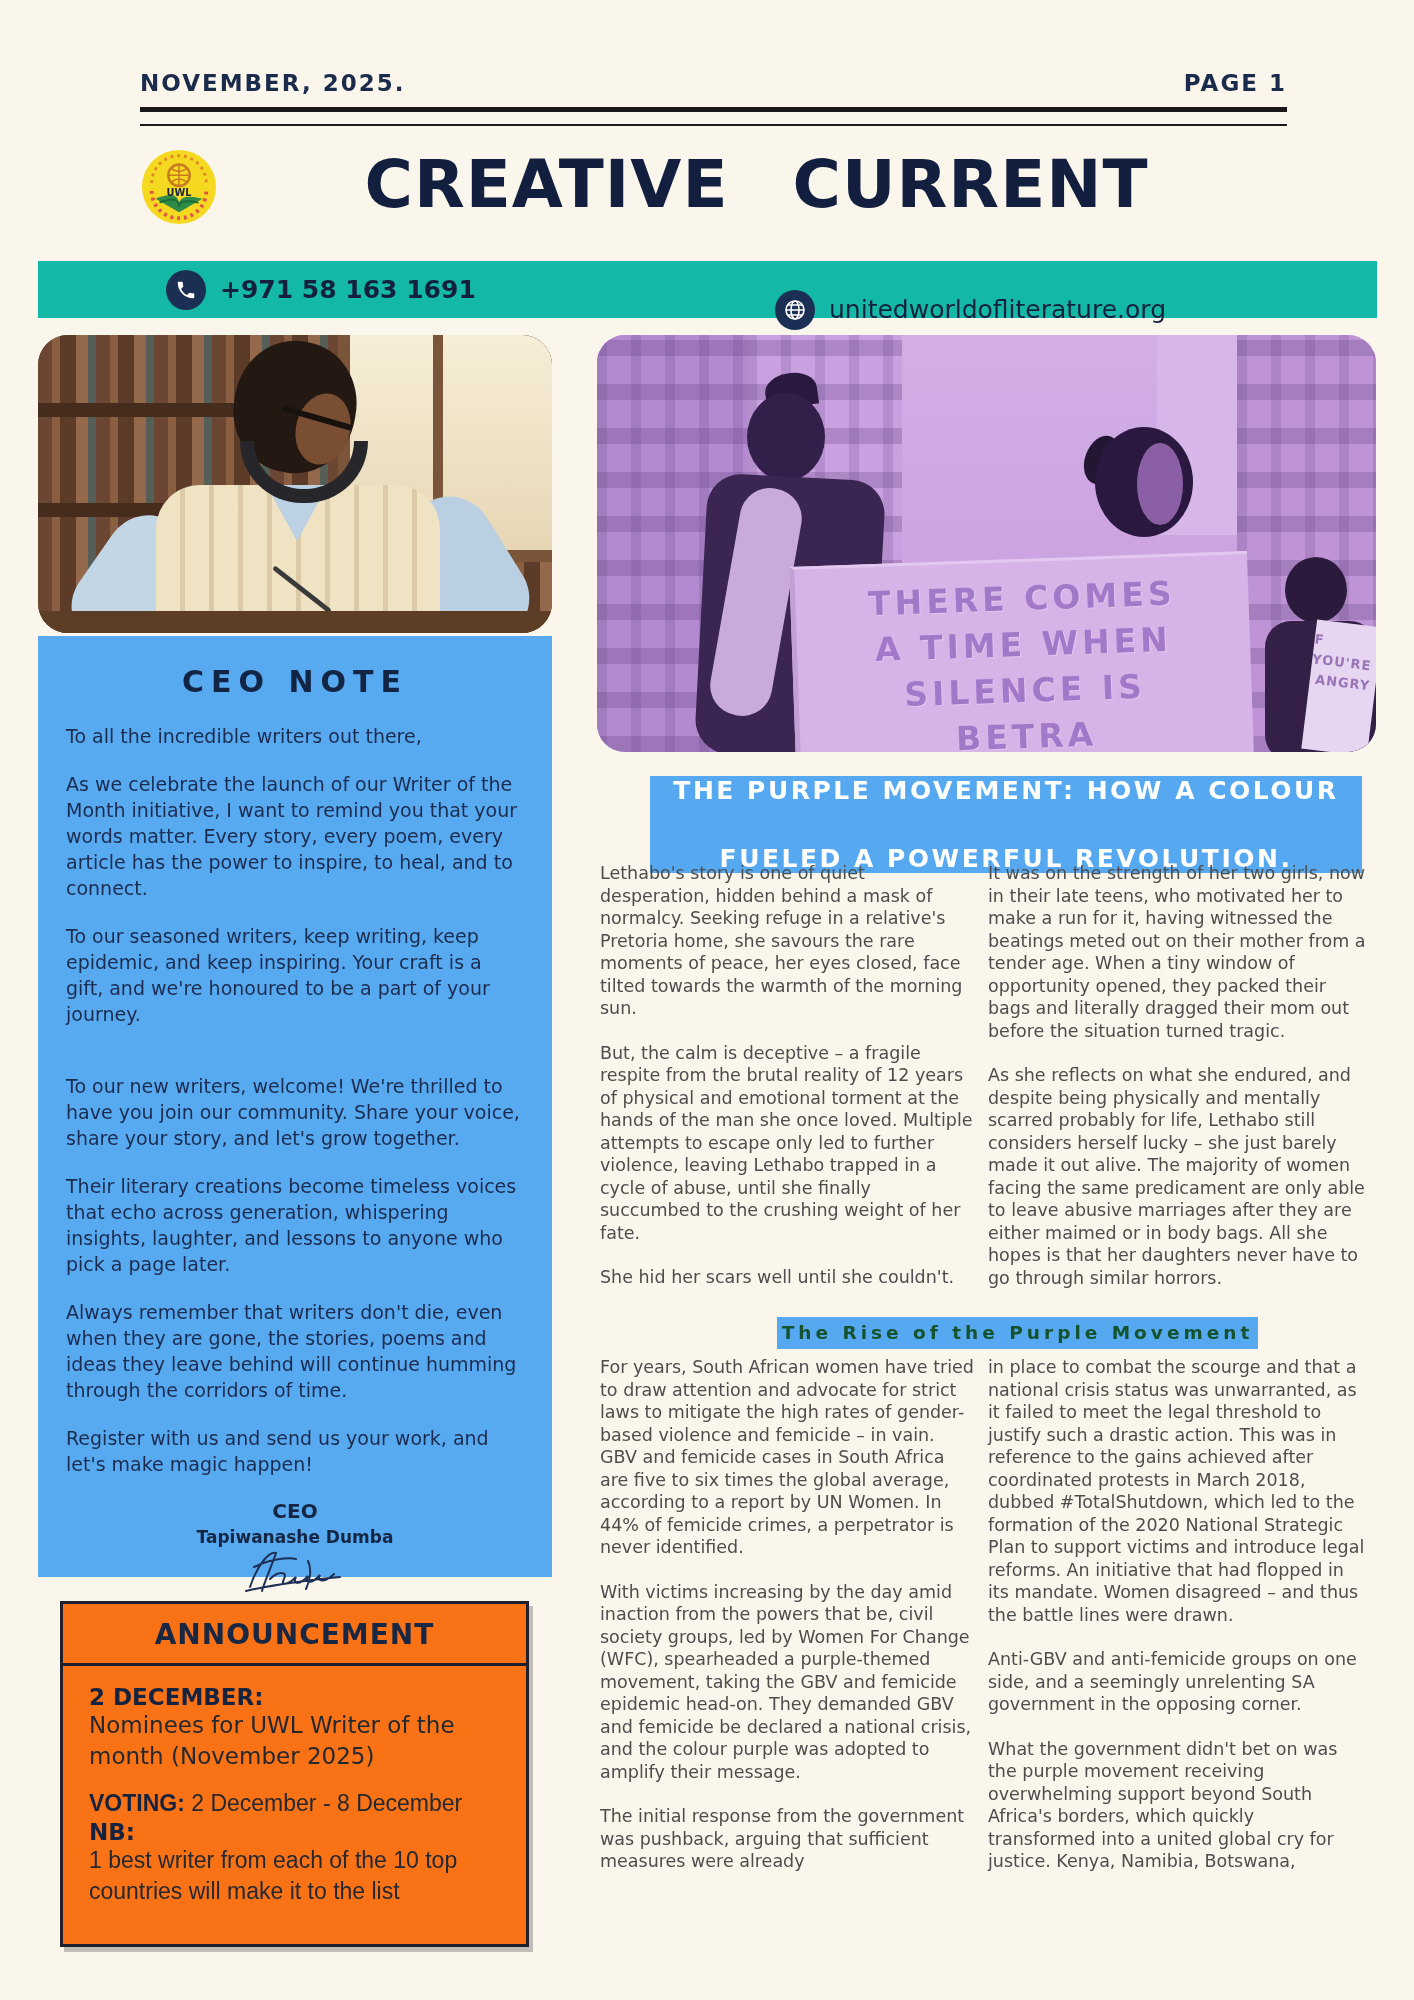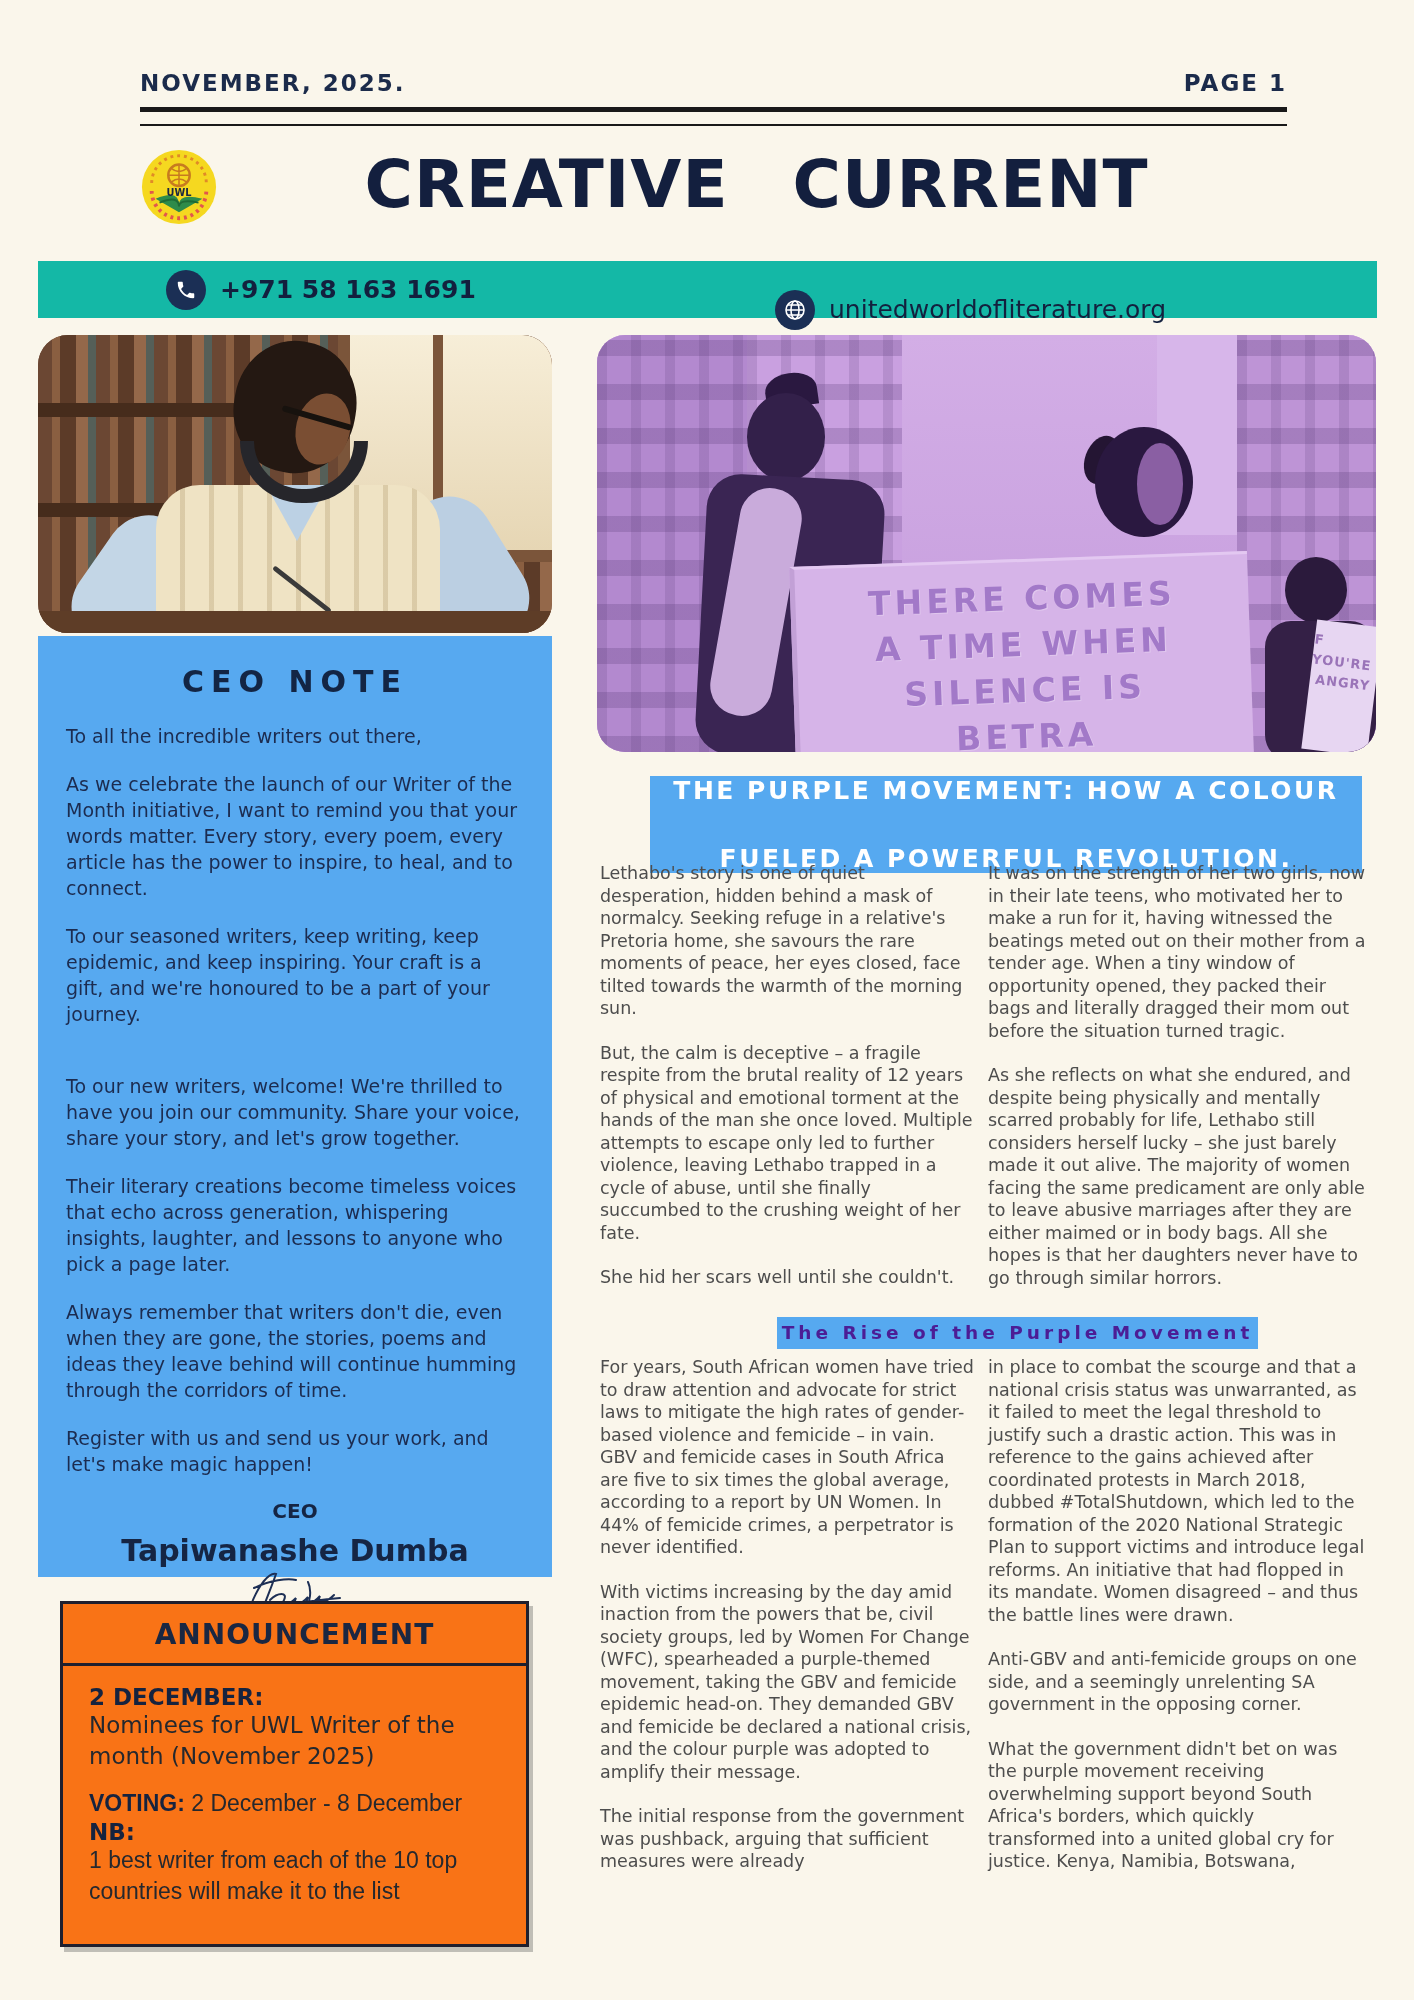--- a/index.html
+++ b/index.html
@@ -48,21 +48,21 @@
   .pen{position:absolute;left:228px;top:252px;width:72px;height:5px;background:#3a3a3a;border-radius:3px;transform:rotate(38deg);}
   .desk{position:absolute;left:0;top:276px;width:514px;height:22px;background:#5E3D27;}
 
   
   .ceo-panel{left:38px;top:636px;width:514px;height:941px;background:#57A9F0;box-sizing:border-box;padding:16px 28px 0 28px;}
   .ceo-title{text-align:center;font-size:30px;font-weight:800;letter-spacing:7px;color:#132544;margin:12px 0 24px 0;}
   .ceo-p{font-size:19px;line-height:26px;color:#1C2C50;margin:0 0 22px 0;}
   .gap-lg{margin-bottom:46px;}
   .ceo-signoff{ text-align:center;color:#152544;margin-top:4px;}
   .ceo-role{font-size:20px;font-weight:800;}
-  .ceo-name{font-size:30px;font-weight:800;margin-top:10px;}
+  .ceo-name{font-size:17px;font-weight:800;margin-top:4px;}
   .sig-wrap{text-align:center;margin-top:-2px;}
 
   
   .ann-box{left:60px;top:1601px;width:469px;height:346px;background:#f97316;border:3px solid #1F1F2E;
            box-sizing:border-box;box-shadow:4px 5px 0 rgba(60,60,60,.30);}
   .ann-title{text-align:center;font-size:28px;font-weight:800;color:#1A2742;padding:14px 0 12px 0;letter-spacing:1px;}
   .ann-divider{height:3px;background:#1F1F2E;}
   .ann-body{padding:18px 26px 0 26px;}
   .ann-label{font-size:23px;font-weight:800;color:#16233F;}
   .ann-text{font-size:23px;line-height:31px;color:#25282E;}
@@ -99,21 +99,21 @@
   .sign-small-line{font-size:13px;font-weight:700;color:#9A74B8;letter-spacing:1px;line-height:20px;}
 
   
   .banner{left:650px;top:776px;width:712px;height:97px;background:#56A9F0;color:#FFFFFF;
           display:flex;flex-direction:column;align-items:center;justify-content:center;
           font-size:25px;font-weight:700;letter-spacing:2.5px;line-height:39px;text-align:center;gap:29px;}
   .art-col{font-size:17.5px;line-height:22.5px;color:#4D4D4D;}
   .art-col p{margin:0 0 22px 0;}
   .c1s1{left:600px;top:862px;width:376px;}
   .c2s1{left:988px;top:862px;width:378px;}
-  .subhead{left:777px;top:1317px;width:481px;height:32px;background:#56A9F0;color:#4c1d95;
+  .subhead{left:777px;top:1317px;width:481px;height:32px;background:#56A9F0;color:#14532d;
            font-size:18.5px;font-weight:700;letter-spacing:4px;text-align:center;line-height:32px;}
   .c1s2{left:600px;top:1356px;width:376px;}
   .c2s2{left:988px;top:1356px;width:378px;}
 </style>
 </head>
 <body>
 
 <div class="page">
 
   <div class="abs hdr-date">NOVEMBER, 2025.</div>

